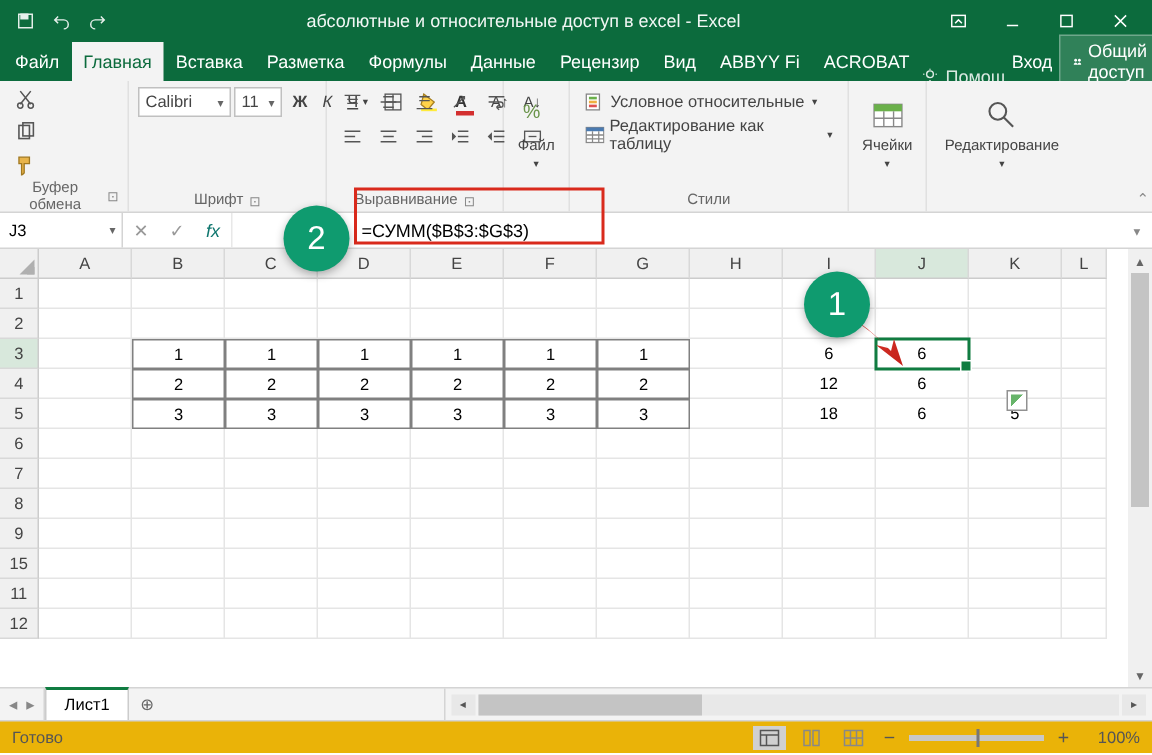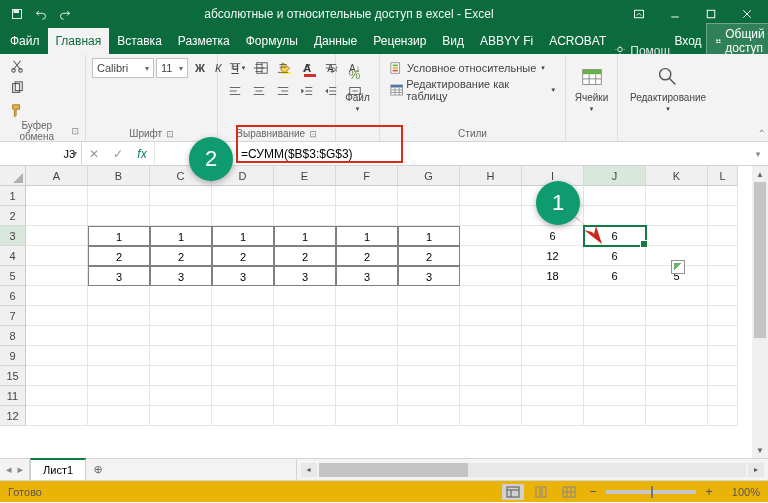--- a/index.html
+++ b/index.html
@@ -32,21 +32,21 @@
   .rbtn svg { width: 14px; height: 14px; }
   .big-btn { display: flex; flex-direction: column; align-items: center; justify-content: center; gap: 2px; padding: 2px 4px; }
   .big-btn svg { width: 26px; height: 26px; }
   .row { display: flex; gap: 2px; align-items: center; }
   .font-combo { background: #fff; border: 1px solid #c0c0c0; height: 20px; padding: 0 4px; font-size: 11px; display: flex; align-items: center; min-width: 62px; }
   .size-combo { background: #fff; border: 1px solid #c0c0c0; height: 20px; padding: 0 4px; font-size: 11px; width: 32px; display: flex; align-items: center; }
   .combo-arrow { margin-left: auto; font-size: 8px; color: #666; }
 
   
   .formula-row { height: 24px; display: flex; border-bottom: 1px solid #d4d4d4; background: #fff; align-items: stretch; position: relative; }
-  .name-box { width: 82px; border-right: 1px solid #d4d4d4; display: flex; align-items: center; padding: 0 6px; font-size: 11px; position: relative; justify-content: flex-end; }
+  .name-box { width: 82px; border-right: 1px solid #d4d4d4; display: flex; align-items: center; padding: 0 6px; font-size: 11px; position: relative; }
   .name-box .combo-arrow { position: absolute; right: 4px; }
   .fx-btns { display: flex; align-items: center; border-right: 1px solid #e8e8e8; }
   .fx-btn { width: 24px; display: flex; align-items: center; justify-content: center; color: #999; font-size: 12px; }
   .fx-btn.fx { font-style: italic; color: #0f766e; }
   .formula-input { flex: 1; display: flex; align-items: center; padding: 0 6px; font-size: 12px; }
   .formula-expand { width: 20px; display: flex; align-items: center; justify-content: center; color: #888; font-size: 9px; }
   .formula-highlight { position: absolute; border: 2px solid #d92a1c; left: 236px; top: -17px; width: 167px; height: 38px; pointer-events: none; }
 
   
   .grid-wrap { position: relative; height: 292px; overflow: hidden; background: #fff; }

